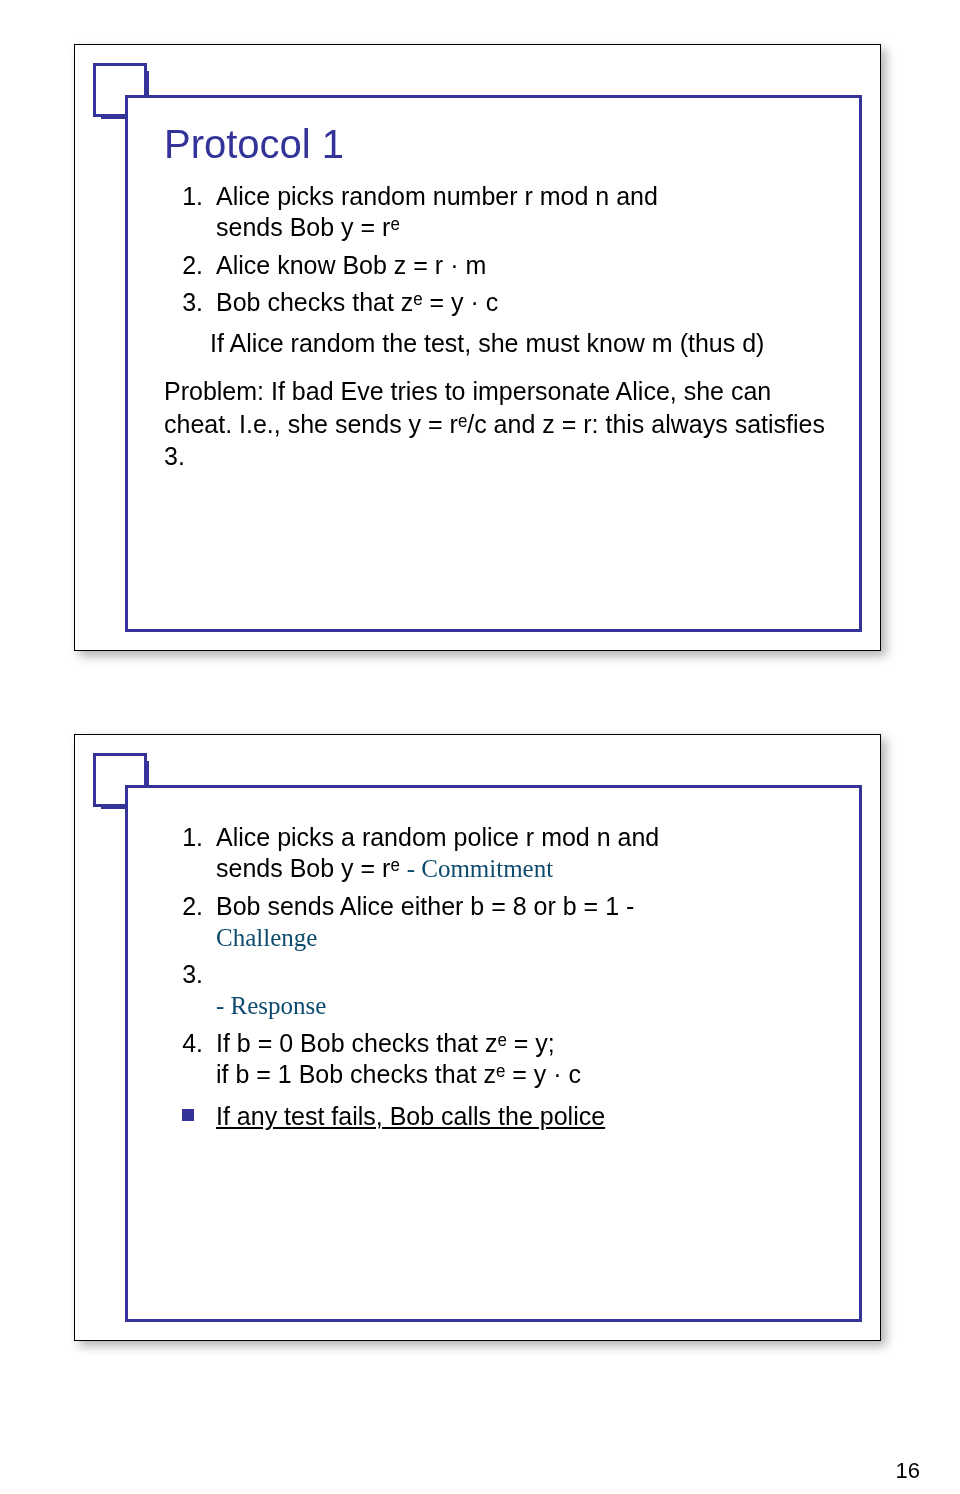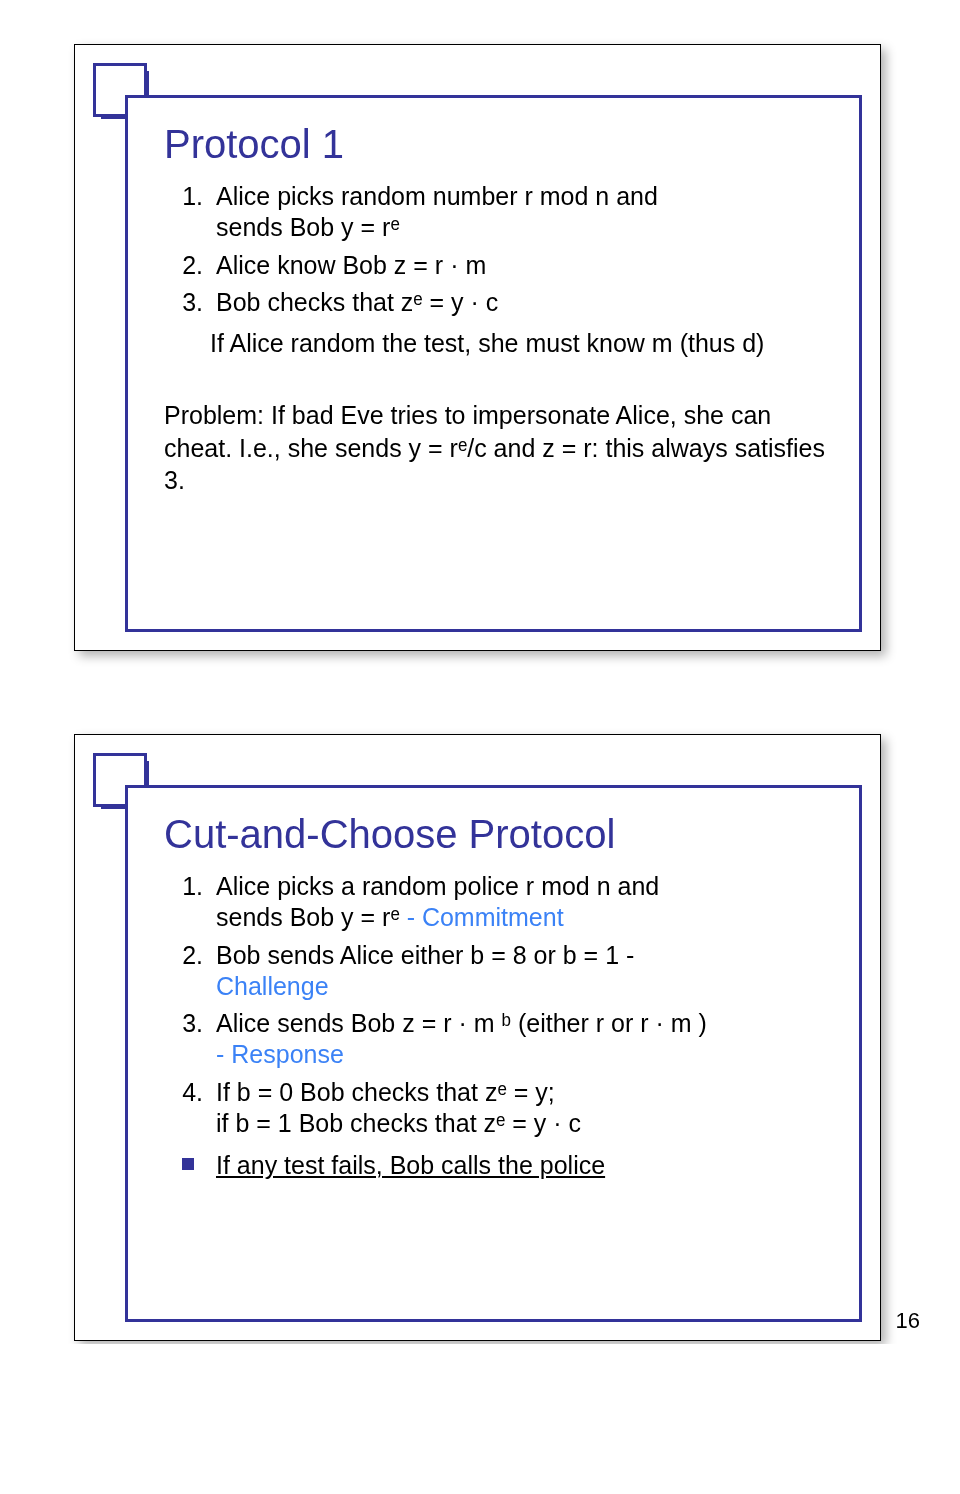--- a/index.html
+++ b/index.html
@@ -1,31 +1,31 @@
 <!DOCTYPE html>
 <html><head>
 <meta charset="utf-8">
 <style>
 html,body{margin:0;padding:0;background:#fff;font-family:Arial,Helvetica,sans-serif;}
-.page{width:960px;height:1344px;position:relative;background:#fff;}
+.page{width:960px;height:1494px;position:relative;background:#fff;}
 .slide{position:absolute;left:74px;width:805px;height:605px;background:#fff;border:1px solid #000;box-shadow:5px 5px 10px rgba(0,0,0,0.3);}
 .slide1{top:44px;}
 .slide2{top:734px;}
 .accent-outer{position:absolute;left:18px;top:18px;width:48px;height:48px;border:3px solid #333399;background:#fff;}
 .accent-inner{position:absolute;left:26px;top:26px;width:48px;height:48px;background:#333399;}
 .frame{position:absolute;left:50px;top:50px;right:18px;bottom:18px;border:3px solid #333399;background:#fff;padding:24px 30px 24px 36px;box-sizing:border-box;}
 .title{color:#333399;font-size:40px;margin-bottom:14px;}
 ol.num{list-style:decimal;padding-left:46px;margin:10px 0;color:#000;font-size:25px;}
 ol.num li{margin-bottom:6px;line-height:1.25;padding-left:6px;}
 .ind{padding-left:46px;font-size:25px;line-height:1.25;margin-bottom:6px;}
 .para{font-size:25px;line-height:1.3;margin:12px 0 6px 0;}
 .sq-list{list-style:none;padding-left:46px;margin:4px 0 0 0;text-decoration:underline;}
 .sq-list li{font-size:25px;line-height:1.3;position:relative;padding-left:6px;}
 .sq-list li::before{content:"";display:inline-block;width:12px;height:12px;background:#333399;position:absolute;left:-28px;top:9px;}
-.blue{color:#3b82f6;}
+.blue{color:#0c4a6e;font-family:Liberation Serif, serif;}
 .pgnum{position:absolute;right:40px;bottom:10px;font-size:22px;color:#000;text-align:center;}
 </style>
 </head>
 <body>
 
 <div class="page">
 
   <div class="slide slide1">
     <div class="accent-inner"></div>
     <div class="accent-outer"></div>
@@ -35,40 +35,39 @@
         <li>
           <span>Alice picks random number r mod n and</span><br>
           <span>sends Bob y = rᵉ</span>
         </li>
         <li>Alice know Bob z = r · m</li>
         <li>
           <span>Bob checks that zᵉ = y · c</span>
         </li>
       </ol>
       <div class="ind">If Alice random the test, she must know m (thus d)</div>
-      <div class="para" style="margin-top:40px;">Problem: If bad Eve tries to impersonate Alice, she can cheat. I.e., she sends y = rᵉ/c and z = r: this always satisfies 3.</div>
+      <div class="para" style="margin-top:16px;">Problem: If bad Eve tries to impersonate Alice, she can cheat. I.e., she sends y = rᵉ/c and z = r: this always satisfies 3.</div>
     </div>
   </div>
 
   <div class="slide slide2">
     <div class="accent-inner"></div>
     <div class="accent-outer"></div>
     <div class="frame">
-      <div class="title">Cut-and-Choose Protocol</div>
       <ol class="num">
         <li>
           <span>Alice picks a random police r mod n and</span><br>
           <span>sends Bob y = rᵉ </span><span class="blue">- Commitment</span>
         </li>
         <li>
           <span>Bob sends Alice either b = 8 or b = 1 -</span><br>
           <span class="blue">Challenge</span>
         </li>
         <li>
-          <span>Alice sends Bob z = r · m ᵇ (either r or r · m )</span><br>
+          <br>
           <span class="blue">- Response</span>
         </li>
         <li>
           <span>If b = 0 Bob checks that zᵉ = y;</span><br>
           <span>if b = 1 Bob checks that zᵉ = y · c</span>
         </li>
       </ol>
       <ul class="sq-list">
         <li>If any test fails, Bob calls the police</li>
       </ul>

